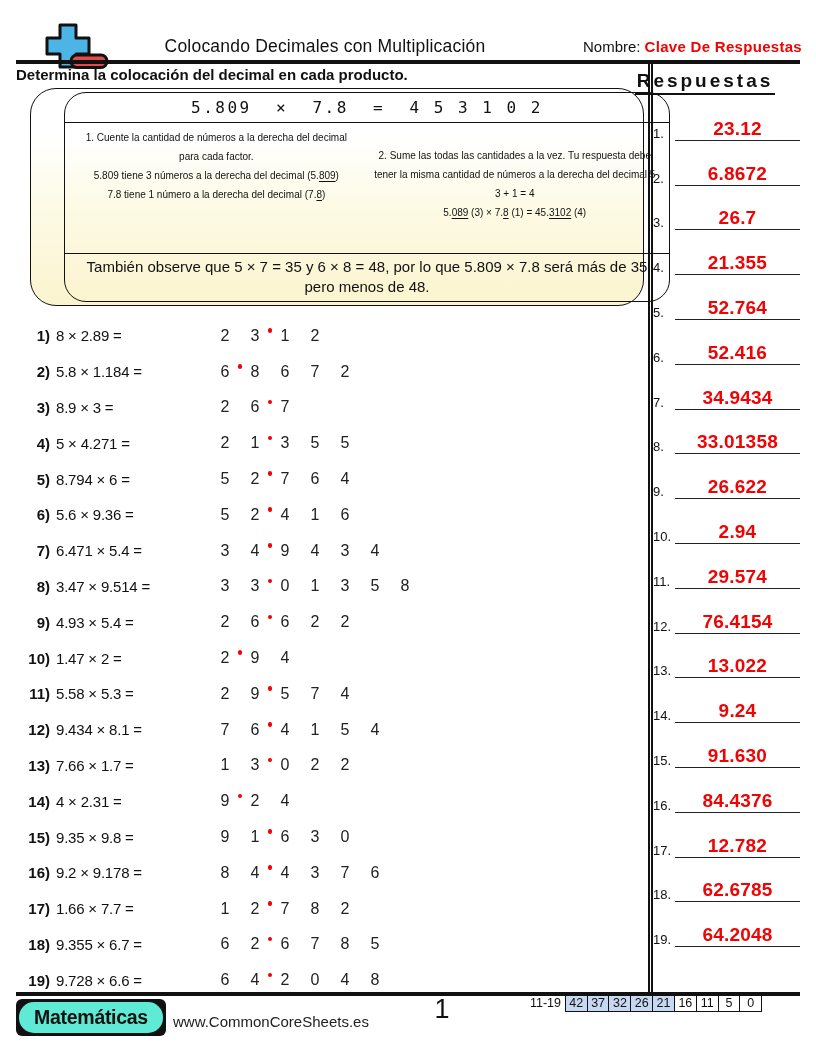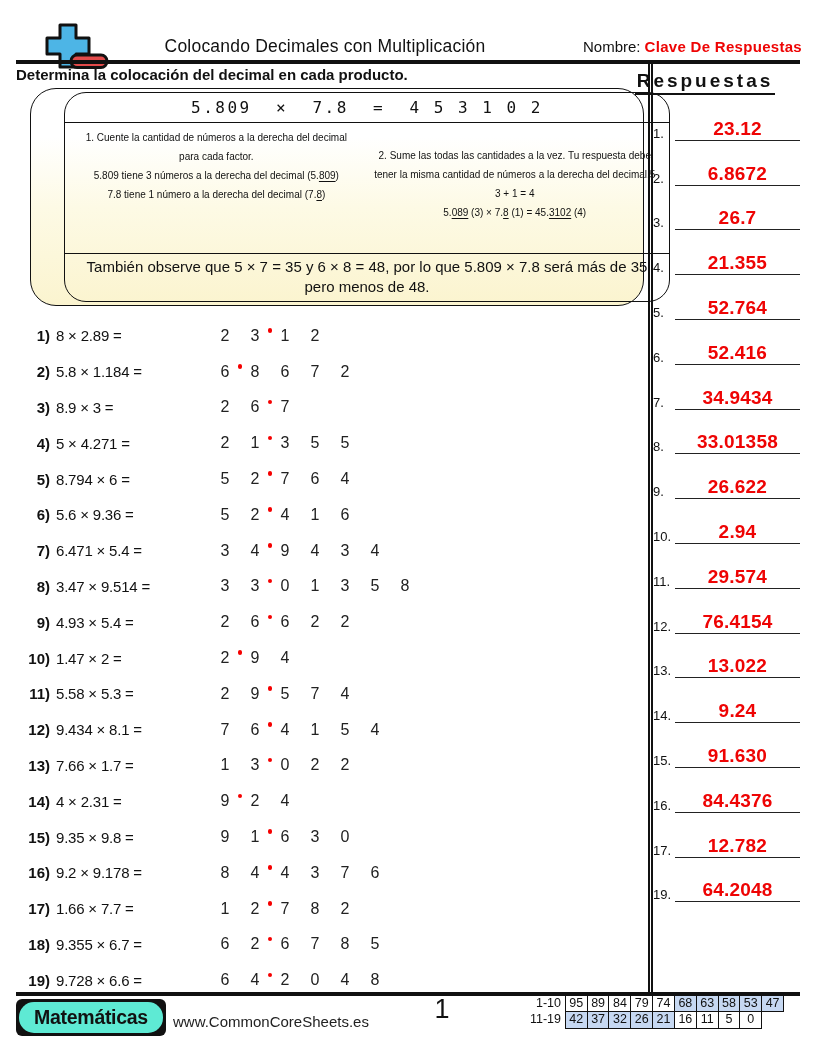--- a/index.html
+++ b/index.html
@@ -411,45 +411,36 @@
       </div>
       <div class="ans-row">
         <span class="ans-num">16.</span>
         <div class="ans-line"><span class="ans-value">84.4376</span></div>
       </div>
       <div class="ans-row">
         <span class="ans-num">17.</span>
         <div class="ans-line"><span class="ans-value">12.782</span></div>
       </div>
       <div class="ans-row">
+        <span class="ans-num">18.</span>
+        <div class="ans-line"><span class="ans-value">62.6785</span></div>
+      </div>
+      <div class="ans-row">
         <span class="ans-num">19.</span>
         <div class="ans-line"><span class="ans-value">64.2048</span></div>
       </div>
     </div>
 
   <div class="hr footer-hr"></div>
   <div class="brand">
     <span class="brand-pill">Matemáticas</span>
   </div>
   <div class="url">www.CommonCoreSheets.es</div>
   <div class="page-num">1</div>
   <div class="score-table">
-      <div class="score-row">
-        <div class="score-label">1-10</div>
-        <div class="score-cell">95</div>
-        <div class="score-cell">89</div>
-        <div class="score-cell">84</div>
-        <div class="score-cell">79</div>
-        <div class="score-cell">74</div>
-        <div class="score-cell hl">68</div>
-        <div class="score-cell hl">63</div>
-        <div class="score-cell hl">58</div>
-        <div class="score-cell hl">53</div>
-        <div class="score-cell hl">47</div>
-      </div>
       <div class="score-row">
         <div class="score-label">11-19</div>
         <div class="score-cell hl">42</div>
         <div class="score-cell hl">37</div>
         <div class="score-cell hl">32</div>
         <div class="score-cell hl">26</div>
         <div class="score-cell hl">21</div>
         <div class="score-cell">16</div>
         <div class="score-cell">11</div>
         <div class="score-cell">5</div>

